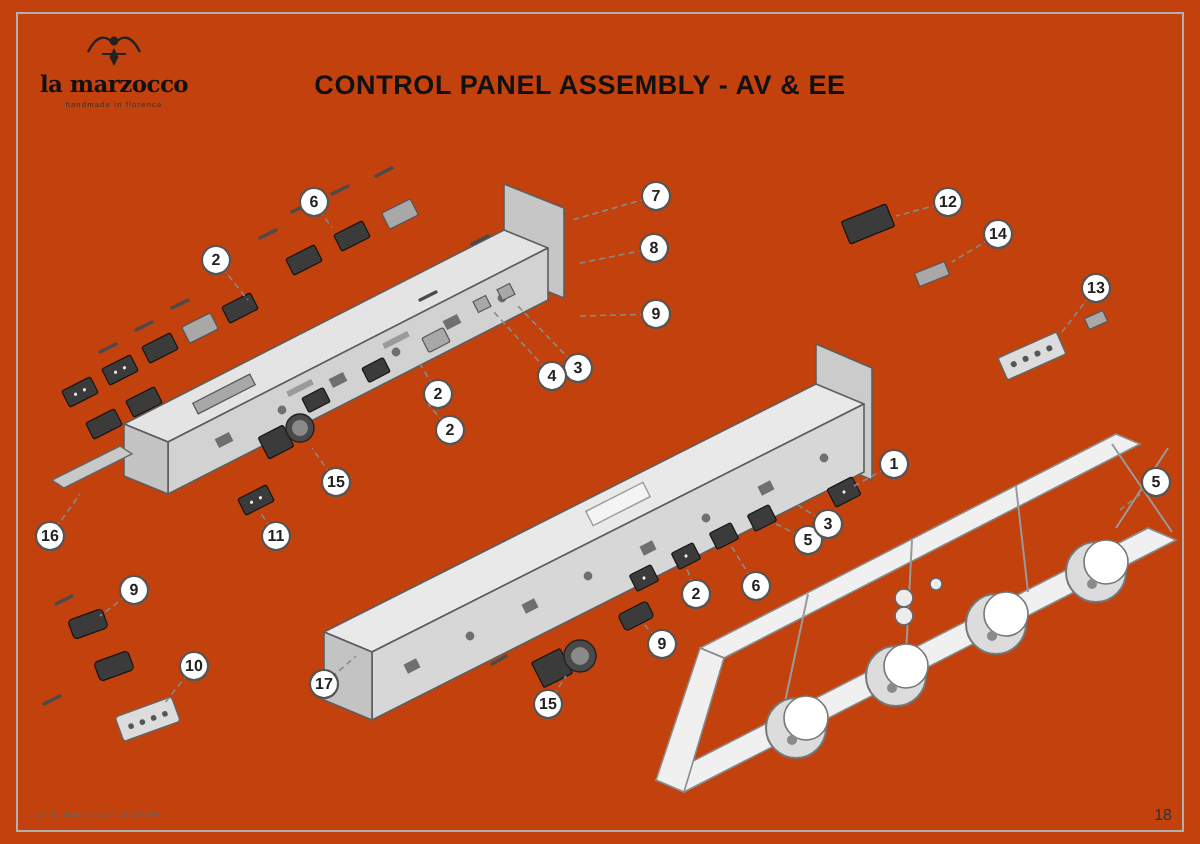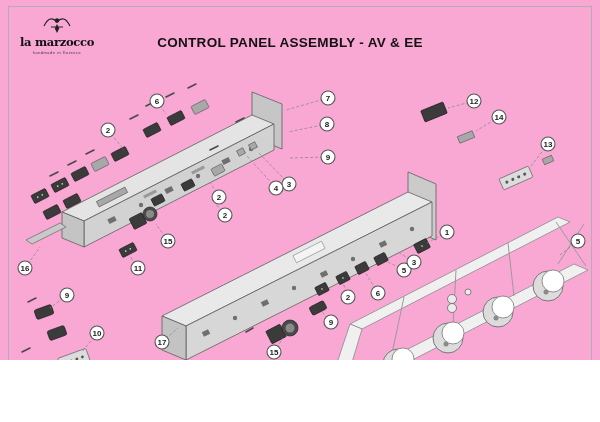--- a/index.html
+++ b/index.html
@@ -1,16 +1,16 @@
 <!DOCTYPE html>
 <html><head>
 <meta charset="utf-8">
 <style>
   html,body{margin:0;padding:0;background:#ffffff;}
-  .page{position:relative;width:600px;height:360px;background:#f9a8d4;overflow:hidden;
+  .page{position:relative;width:600px;height:422px;background:#c2410c;overflow:hidden;
         font-family:"Liberation Sans",sans-serif;}
   svg{position:absolute;left:0;top:0;}
   .border-rect{fill:none;stroke:#b0b0b0;stroke-width:1;}
   .title{font-family:"Liberation Sans",sans-serif;font-weight:bold;font-size:13.5px;
          fill:#111;text-anchor:middle;letter-spacing:.3px;}
   .logo-name{font-family:"DejaVu Serif",serif;font-weight:bold;font-size:11.5px;
              fill:#111;text-anchor:middle;letter-spacing:-.3px;}
   .logo-tagline{font-family:"Liberation Sans",sans-serif;font-size:3.8px;fill:#333;
                 text-anchor:middle;letter-spacing:.6px;}
   .footer{font-family:"Liberation Sans",sans-serif;font-size:5px;fill:#666;}

